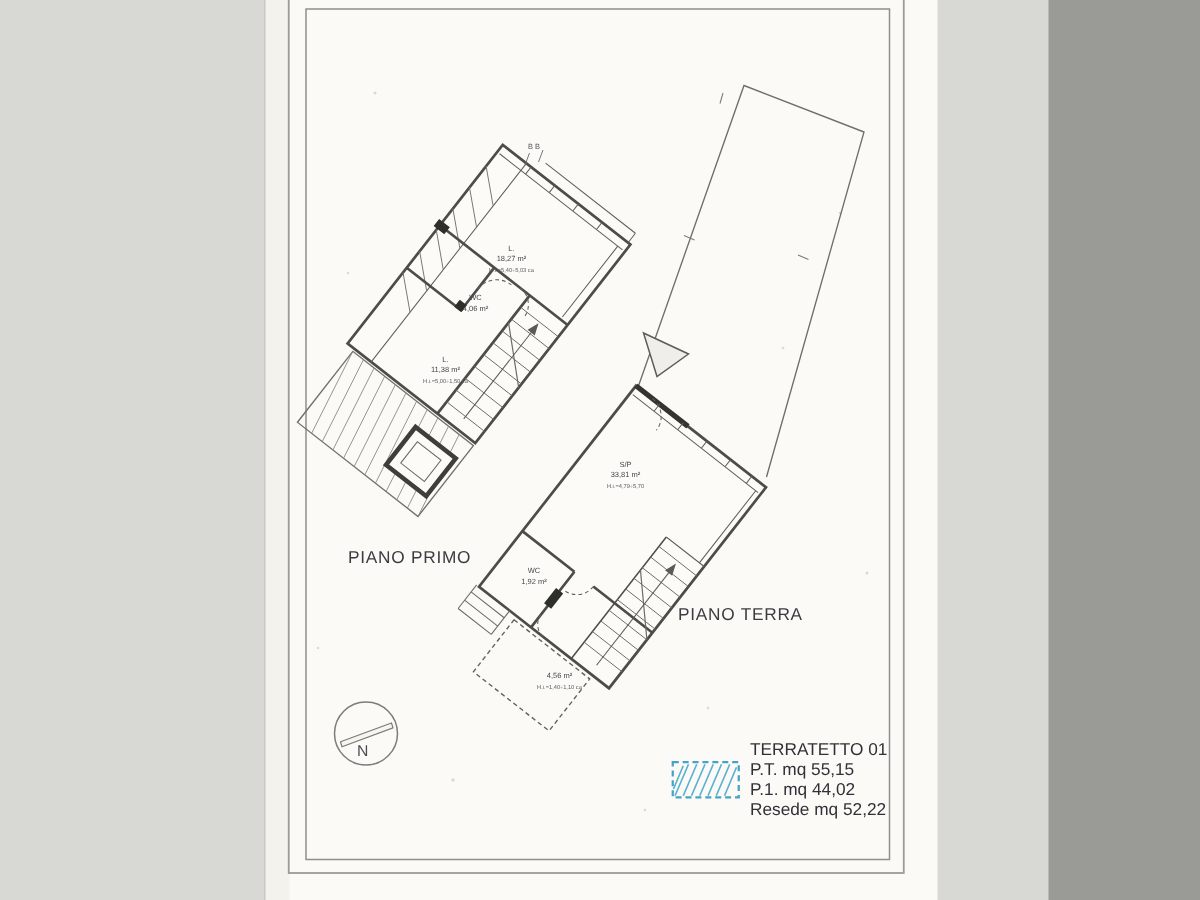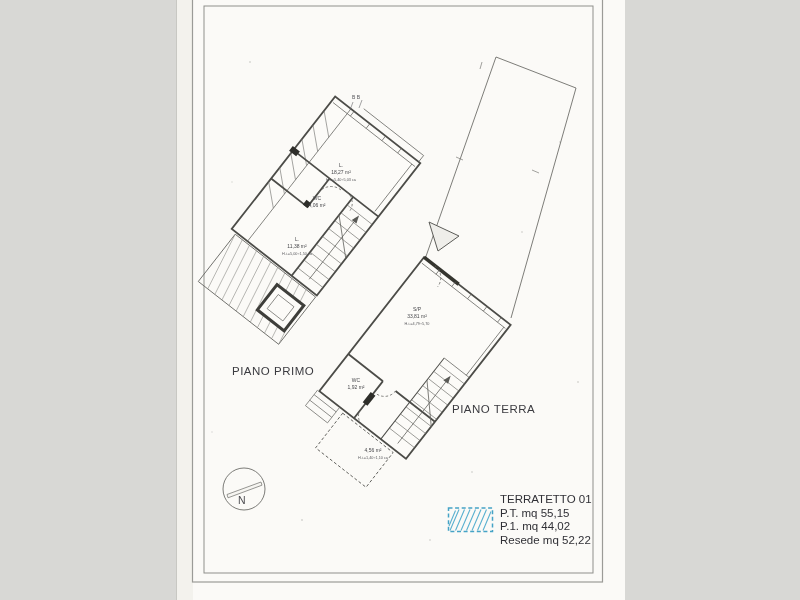--- a/index.html
+++ b/index.html
@@ -1,17 +1,17 @@
 <!DOCTYPE html>
 <html><head>
 <meta charset="utf-8">
 <style>
   html,body{margin:0;padding:0;background:#9a9a97;}
   .stage{
-    position:relative;width:800px;height:600px;overflow:hidden;
+    position:relative;width:699px;height:600px;overflow:hidden;
     font-family:"Liberation Sans",sans-serif;
   }
   svg{display:block;}
   text{font-family:"Liberation Sans",sans-serif;}
   .plan-title{font-size:11.5px;fill:#3b3b40;letter-spacing:.5px;}
   .legend-text{font-size:11.5px;fill:#303036;}
   .room-name{font-size:5px;fill:#47474b;text-anchor:middle;}
   .room-area{font-size:5px;fill:#47474b;text-anchor:middle;}
   .room-h{font-size:3.8px;fill:#5a5a5e;text-anchor:middle;}
   .marker-text{font-size:5px;fill:#55555a;}

